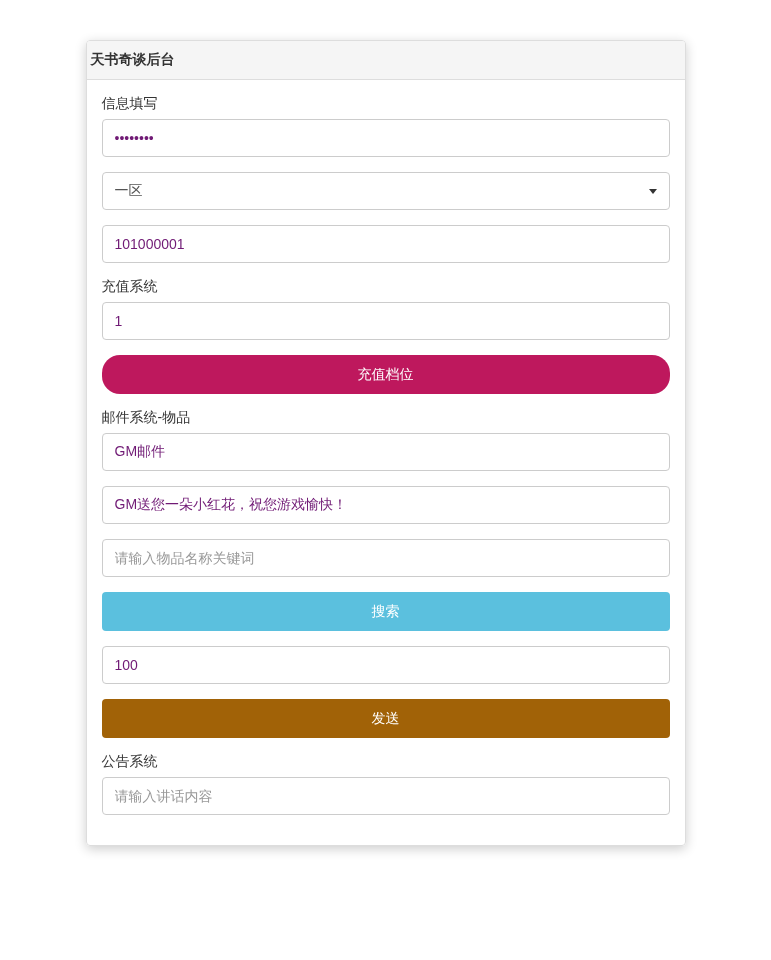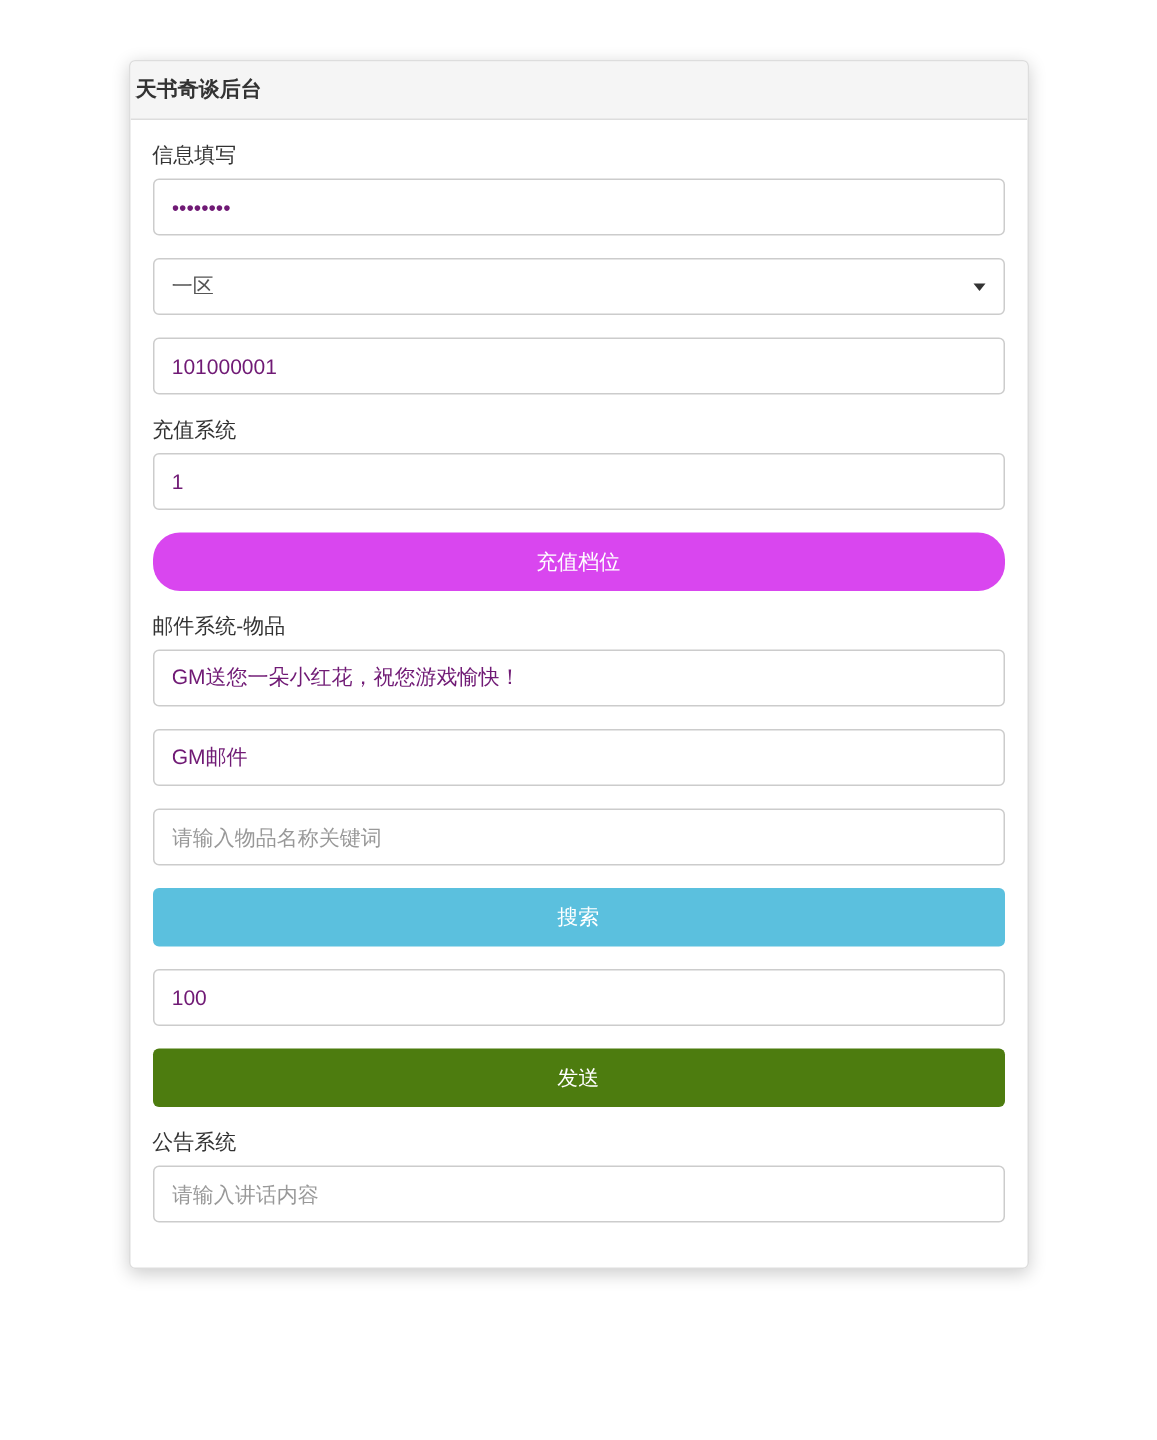--- a/index.html
+++ b/index.html
@@ -103,28 +103,28 @@
       font-size: 14px;
       line-height: 1.5;
       text-align: center;
       color: #fff;
       border: none;
       border-radius: 4px;
       cursor: pointer;
       margin-bottom: 15px;
     }
     .btn-success {
-      background-color: #d946ef;
+      background-color: #be185d;
       border-radius: 18px;
     }
     .btn-info {
       background-color: #5bc0de;
     }
     .btn-primary {
-      background-color: #4d7c0f;
+      background-color: #a16207;
     }
     .btn-danger {
       background-color: #d9534f;
     }
     .mt-section {
       margin-top: 0;
     }
   </style>
 </head>
 <body>
@@ -139,22 +139,22 @@
       <span class="plain-text">一区</span>
       <span class="caret-down"></span>
     </div>
     <input type="text" class="form-control" value="101000001" style="">
 
     <div class="section-label">充值系统</div>
     <input type="text" class="form-control" value="1" style="">
     <button class="btn btn-success">充值档位</button>
 
     <div class="section-label mt-section">邮件系统-物品</div>
+    <input type="text" class="form-control" value="GM邮件" style="">
     <input type="text" class="form-control" value="GM送您一朵小红花，祝您游戏愉快！" style="">
-    <input type="text" class="form-control" value="GM邮件" style="">
     <input type="text" class="form-control" placeholder="请输入物品名称关键词" style="">
     <button class="btn btn-info">搜索</button>
     <input type="text" class="form-control" value="100" style="">
     <button class="btn btn-primary">发送</button>
 
     <div class="section-label mt-section">公告系统</div>
     <input type="text" class="form-control" placeholder="请输入讲话内容" style="">
 
   </div>
 </div>

